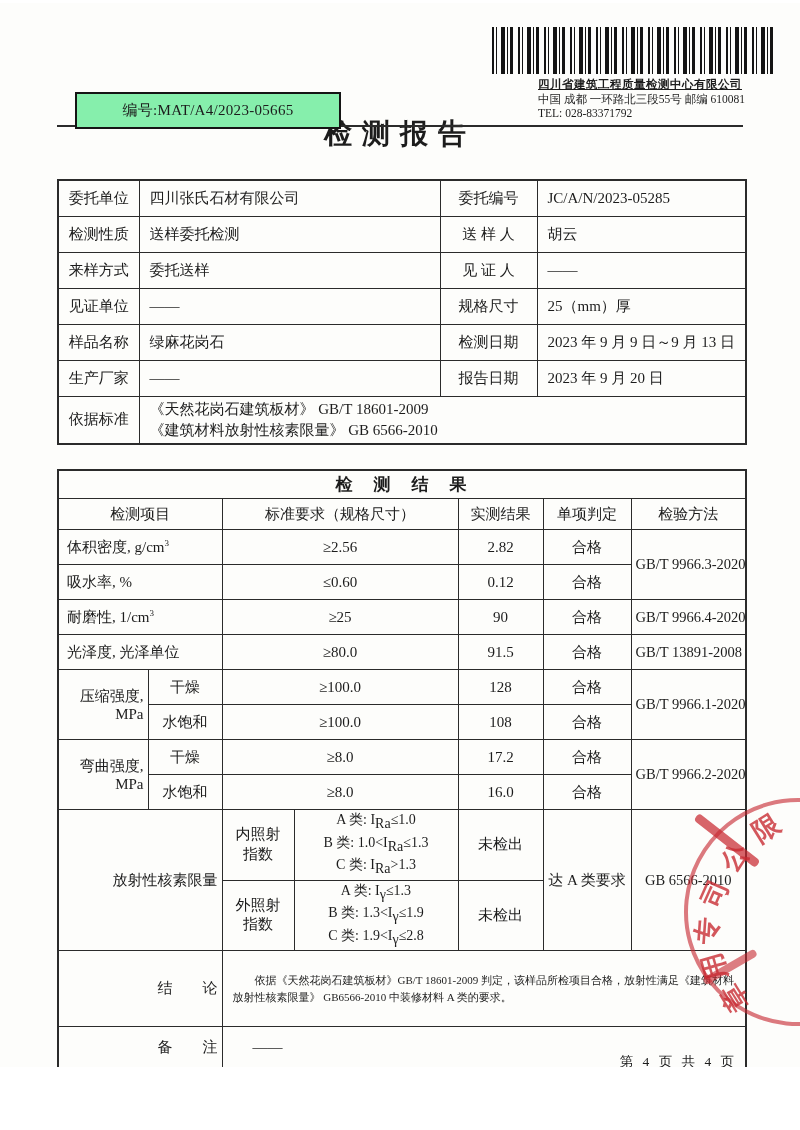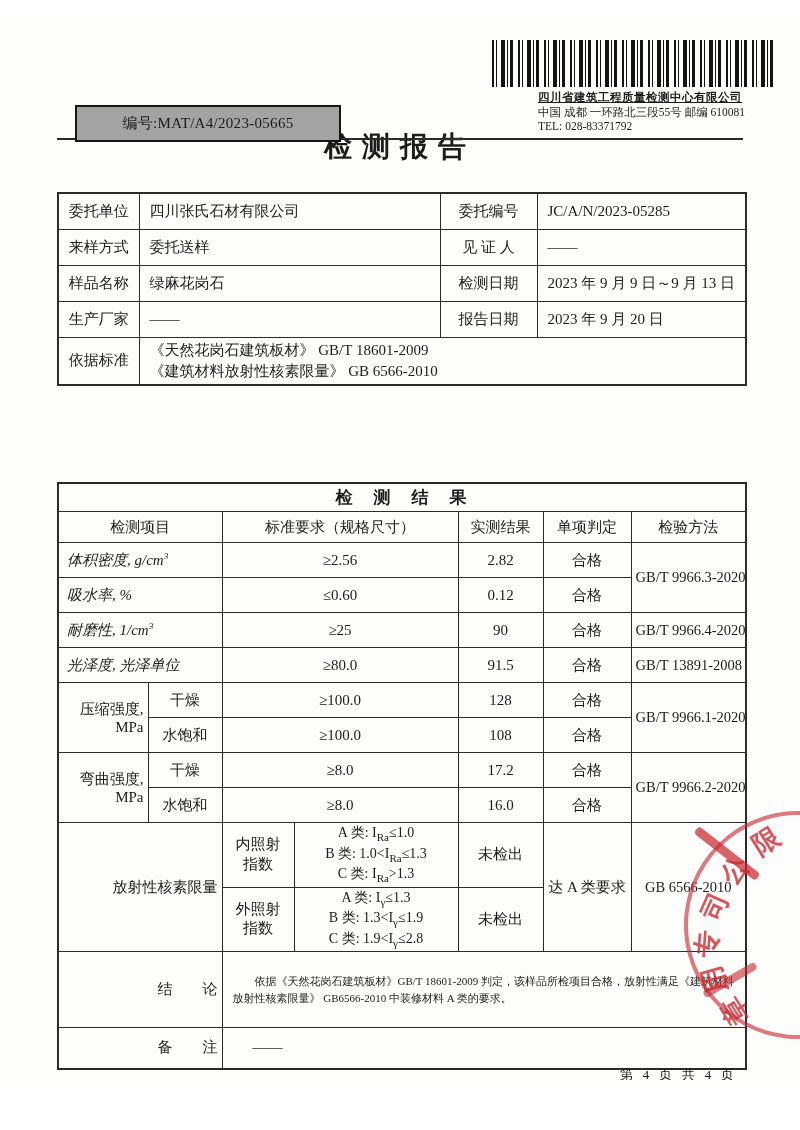--- a/index.html
+++ b/index.html
@@ -1,17 +1,17 @@
 <!DOCTYPE html>
 <html><head>
 <meta charset="utf-8">
 <style>
   html,body{margin:0;padding:0;background:#ffffff;}
   .page{
-    position:relative; width:800px; height:1064px; margin:16px auto;
+    position:relative; width:800px; height:1064px; margin:3px auto;
     background:#fdfdfb; overflow:hidden;
     font-family:"Liberation Serif","DejaVu Serif",serif;
     color:#1c1c1c;
   }
   
   .letterhead{position:absolute; left:492px; top:24px; width:288px;}
   .barcode{
     height:47px; width:283px; margin-bottom:3px;
     background:
       repeating-linear-gradient(90deg,
@@ -20,21 +20,21 @@
         #141414 9px 13px, transparent 13px 15px,
         #141414 15px 16px, transparent 16px 18px,
         #141414 18px 21px, transparent 21px 26px);
   }
   .lh-company{font-size:11.5px; font-weight:bold; text-decoration:underline; letter-spacing:.5px; padding-left:46px; white-space:nowrap;}
   .lh-address{font-size:11.5px; padding-left:46px; white-space:nowrap;}
   .lh-tel{font-size:11.5px; padding-left:46px; white-space:nowrap;}
   
   .report-no-box{
     position:absolute; left:75px; top:89px; width:262px; height:33px;
-    border:2px solid #151515; background:#a3a3a3; z-index:2;
+    border:2px solid #151515; background:#86efac; z-index:2;
     display:flex; align-items:center; justify-content:center;
     font-size:15px; letter-spacing:.3px;
   }
   .header-rule{position:absolute; left:57px; top:122px; width:686px; border-top:2px solid #2b2b2b; z-index:1;}
   
   .doc-title{
     position:absolute; left:0; top:112px; width:800px; margin:0;
     text-align:center; font-size:28px; font-weight:bold; letter-spacing:10px;
   }
   
@@ -48,25 +48,25 @@
   td.val{text-align:left; padding-left:10px;}
   tr.r36{height:36px;}
   tr.r35{height:35px;}
   tr.r46{height:46px;}
   td.standards-val div{line-height:1.4;}
   
   tr.section-row{height:28px;}
   td.section-title{text-align:center; font-size:17px; font-weight:bold; letter-spacing:2px;}
   tr.head-row{height:31px;}
   tr.head-row td{text-align:center;}
-  td.item{ text-align:left; padding-left:8px;font-style:italic;}
+  td.item{ text-align:left; padding-left:8px;}
   td.item-c{text-align:right;}
   td.ctr{text-align:center;}
   td.method{text-align:center; font-size:14.5px; white-space:nowrap;}
-  sup{font-size:9px;} sub{font-size:11px;}
+  sup{font-size:9px;} sub{font-size:14px;}
   tr.radio-row{height:56px;}
   td.formulas{padding:1px 2px;}
   .formula{font-size:14px; line-height:1.34; text-align:center; white-space:nowrap;}
   td.idx{text-align:center; line-height:1.3; padding:1px 1px;}
   tr.concl-row{height:76px;}
   td.concl-text{vertical-align:middle;}
   td.concl-text p{margin:0; padding:2px 6px; text-indent:2em; line-height:1.55; font-size:11px;}
   tr.remark-row{height:41px;}
   td.remark-val{padding-left:30px;}
   
@@ -117,24 +117,36 @@
         <col style="width:209px">
       </colgroup>
     <tbody>
       <tr class="r36">
         <td class="lbl">委托单位</td>
         <td class="val">四川张氏石材有限公司</td>
         <td class="lbl">委托编号</td>
         <td class="val">JC/A/N/2023-05285</td>
       </tr>
       <tr class="r36">
+        <td class="lbl">检测性质</td>
+        <td class="val">送样委托检测</td>
+        <td class="lbl">送 样 人</td>
+        <td class="val">胡云</td>
+      </tr>
+      <tr class="r36">
         <td class="lbl">来样方式</td>
         <td class="val">委托送样</td>
         <td class="lbl">见 证 人</td>
         <td class="val">——</td>
+      </tr>
+      <tr class="r36">
+        <td class="lbl">见证单位</td>
+        <td class="val">——</td>
+        <td class="lbl">规格尺寸</td>
+        <td class="val">25（mm）厚</td>
       </tr>
       <tr class="r36">
         <td class="lbl">样品名称</td>
         <td class="val">绿麻花岗石</td>
         <td class="lbl">检测日期</td>
         <td class="val">2023 年 9 月 9 日～9 月 13 日</td>
       </tr>
       <tr class="r36">
         <td class="lbl">生产厂家</td>
         <td class="val">——</td>

